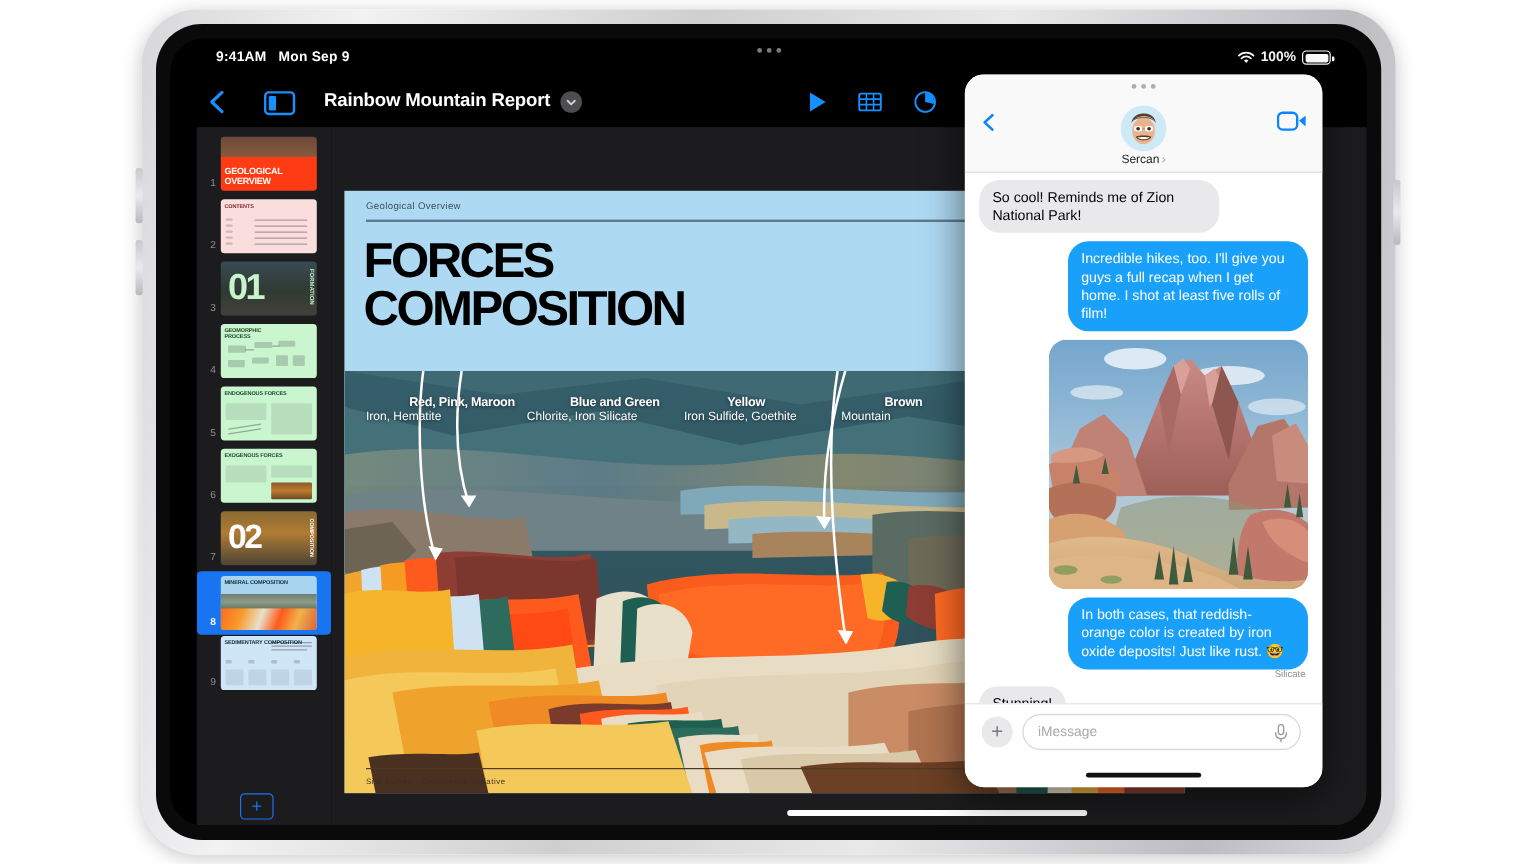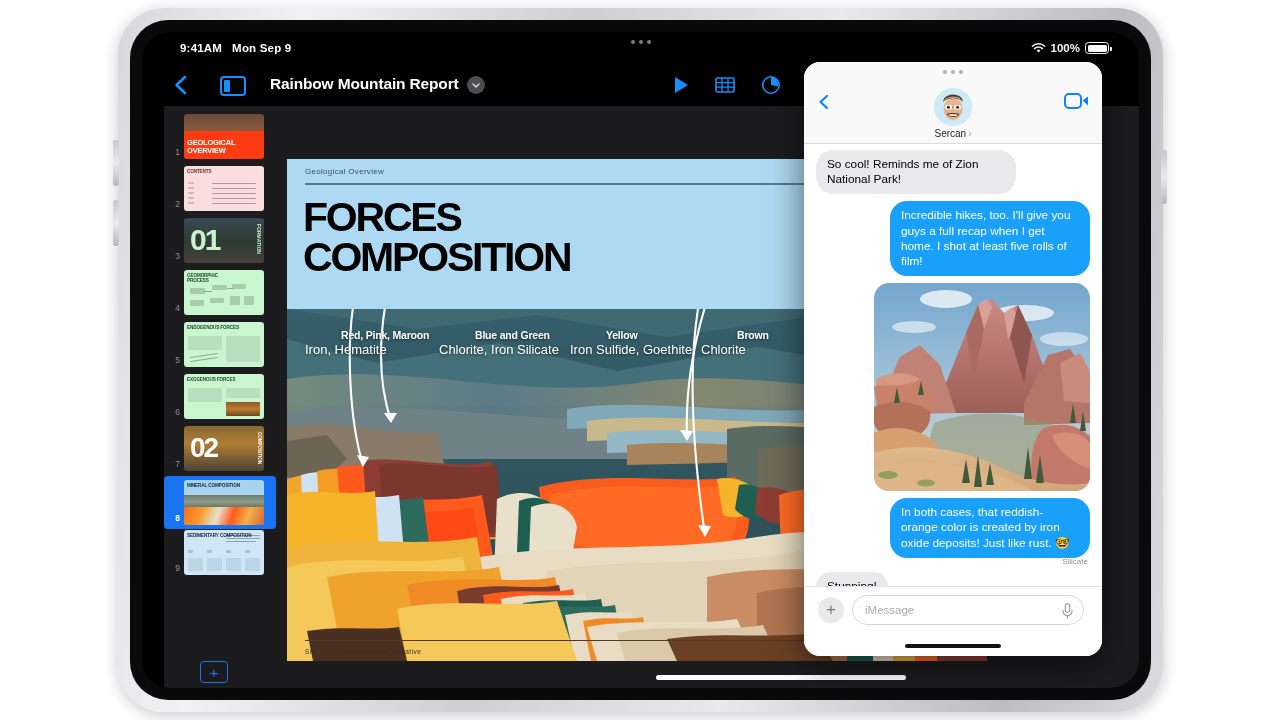--- a/index.html
+++ b/index.html
@@ -120,21 +120,21 @@
   #slide-hdr-rule{ position:absolute; left:18px; right:8px; top:24px; height:1.5px; background:#5d7a8c;}
   #slide-title{
     position:absolute; left:16px; top:38px; color:#000; font-weight:900;
     font-size:41px; line-height:40px; letter-spacing:-2.2px;
   }
   #mountain-photo{ position:absolute; left:0; top:150px; width:700px; height:352px; overflow:hidden;}
   #slide-footer{ position:absolute; left:18px; bottom:6px; font-size:6.5px; color:#3a2f24; letter-spacing:.5px;}
   #slide-footer-rule{ position:absolute; left:18px; right:8px; bottom:20px; height:1px; background:#4d3b24;}
   .label-group{ position:absolute; color:#fff; }
   .label-t{ font-size:10.5px; font-weight:800; letter-spacing:-.2px; text-shadow:0 1px 3px rgba(0,0,0,.55);padding-left:36px; }
-  .label-s{ font-size:13px; font-weight:400; margin-top:1px; text-shadow:0 1px 3px rgba(0,0,0,.55); }
+  .label-s{ font-size:10px; font-weight:400; margin-top:1px; text-shadow:0 1px 3px rgba(0,0,0,.55); }
   #scroll-indicator{
     position:absolute; left:380px; bottom:8px; width:250px; height:5px;
     background:#fff; border-radius:3px;
   }
 
   
   #messages-panel{
     position:absolute; left:662px; top:30px; width:298px; height:594px;
     background:#fff; border-radius:16px; overflow:hidden;
     box-shadow:0 8px 34px rgba(0,0,0,.55);
@@ -499,21 +499,21 @@
         <div class="label-group" style="left:152px; top:170px">
           <div class="label-t">Blue and Green</div>
           <div class="label-s">Chlorite, Iron Silicate</div>
         </div>
         <div class="label-group" style="left:283px; top:170px">
           <div class="label-t">Yellow</div>
           <div class="label-s">Iron Sulfide, Goethite</div>
         </div>
         <div class="label-group" style="left:414px; top:170px">
           <div class="label-t">Brown</div>
-          <div class="label-s">Chlorite</div>
+          <div class="label-s">Mountain</div>
         </div>
 
         <div id="slide-footer-rule"></div>
         <div id="slide-footer">Site Survey - Geoscience Initiative</div>
       </div>
 
       <div id="scroll-indicator"></div>
     </div>
   </div>
 

